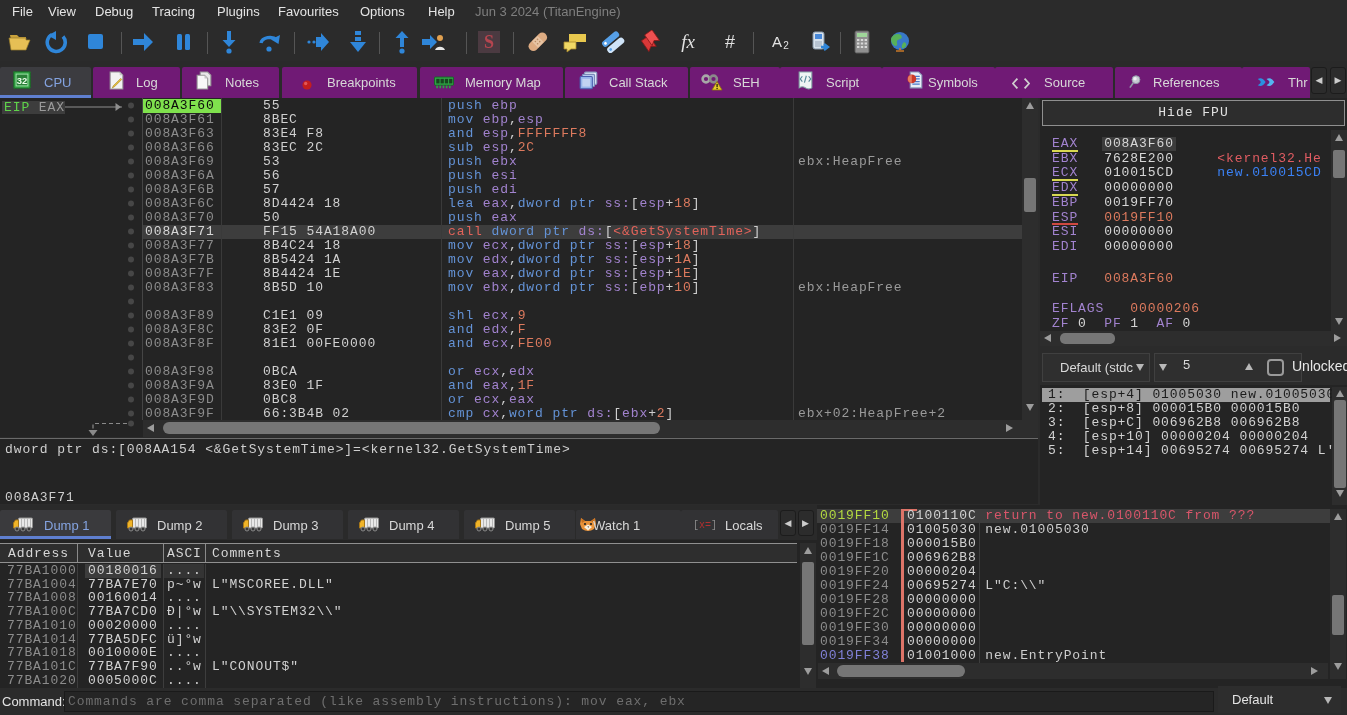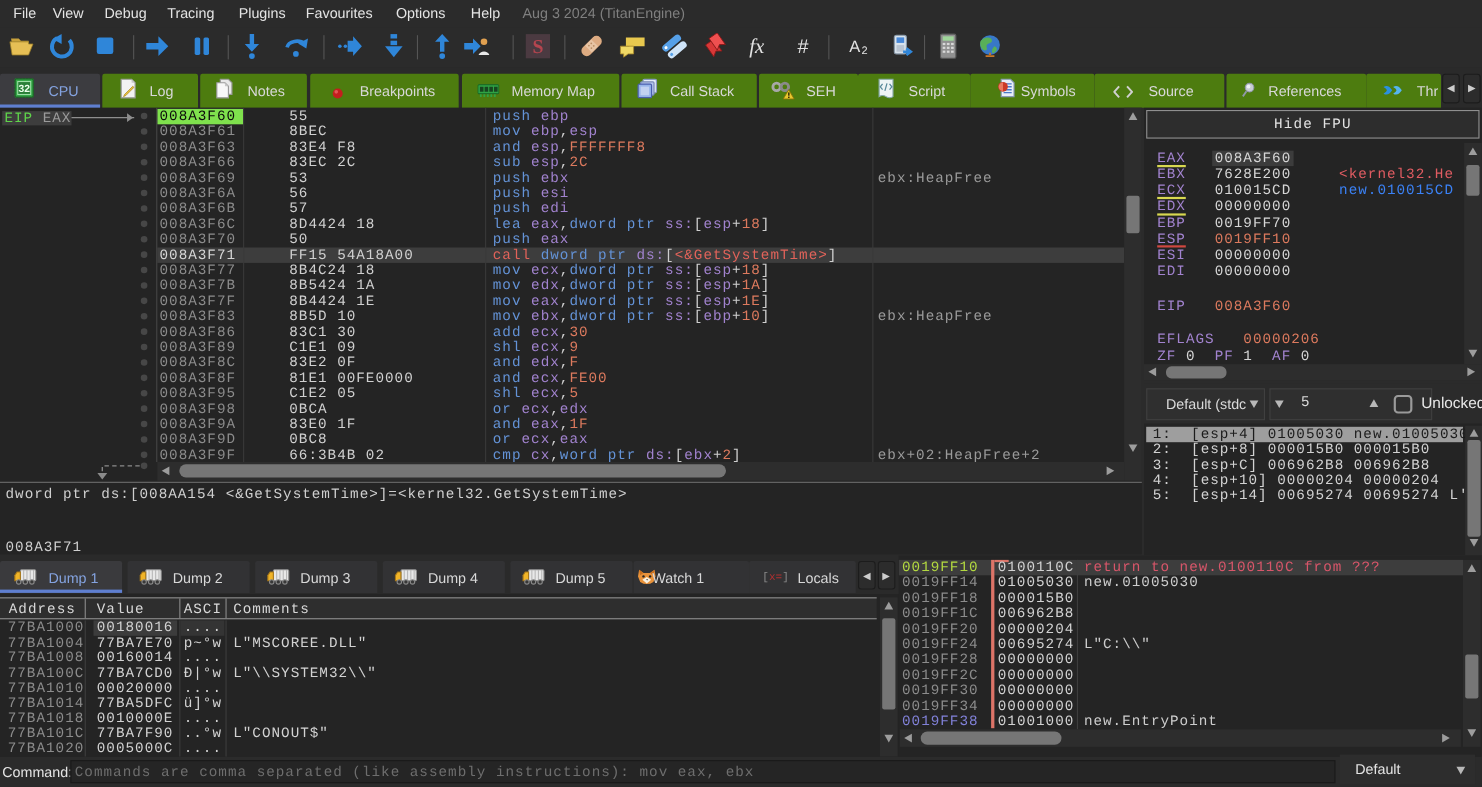--- a/index.html
+++ b/index.html
@@ -14,21 +14,21 @@
   .cl { color:#e2635a; }      
   
   #menubar { position:absolute; left:0; top:0; width:1347px; height:25px; background:#2b2b2b; }
   #menubar span { position:absolute; top:4px; font-size:13px; color:#e4e4e4;text-align:right; }
   
   #toolbar { position:absolute; left:0; top:25px; width:1347px; height:36px; background:#2b2b2b; }
   .tsep { position:absolute; top:7px; width:1px; height:22px; background:#555; }
   .ticon { position:absolute; top:5px; }
   
   #maintabs { position:absolute; left:0; top:61px; width:1347px; height:37px; background:#2a2a2a; }
-  .mtab { position:absolute; top:6px; height:31px; background:#4d7c0f; border-radius:2px 2px 0 0; }
+  .mtab { position:absolute; top:6px; height:31px; background:#701a75; border-radius:2px 2px 0 0; }
   .mtab .lbl { position:absolute; top:8px; font-size:13px; color:#d8d8d8; white-space:nowrap; }
   .mtab.active { background:#3c3c40; }
   .mtab.active .under { position:absolute; left:0; bottom:0; width:100%; height:3.5px; background:#5f7fd0; }
   .mtab.active .lbl { color:#84a3e0; }
   .tabscroll { position:absolute; top:6px; height:27px; width:16px; background:#2c2c2c; border:1px solid #1c1c1c; border-radius:3px; color:#cccccc; font-size:9px; text-align:center; line-height:25px; }
   
   #disasm { position:absolute; left:0; top:98px; width:1038px; height:339px; background:#242424; }
   #infobox { position:absolute; left:0; top:438px; width:1038px; height:66px; background:#242424; border-top:1px solid #6a6a6a; color:#cfcfcf; }
   #regpanel { position:absolute; left:1040px; top:98px; width:307px; height:248px; background:#242424; }
   #argsbar { position:absolute; left:1040px; top:349px; width:307px; height:36px; background:#2b2b2b; }
@@ -61,21 +61,21 @@
 <body>
 <div id="menubar">
   <span style="left:12px">File</span>
   <span style="left:48px">View</span>
   <span style="left:95px">Debug</span>
   <span style="left:152px">Tracing</span>
   <span style="left:217px">Plugins</span>
   <span style="left:278px">Favourites</span>
   <span style="left:360px">Options</span>
   <span style="left:428px">Help</span>
-  <span style="left:475px; color:#7f7f7f">Aug 3 2024 (TitanEngine)</span>
+  <span style="left:475px; color:#7f7f7f">Jun 3 2024 (TitanEngine)</span>
 </div>
 <div id="toolbar">
   <svg class="ticon" style="left:8px" width="24" height="24" viewBox="0 0 24 24">
       <path d="M2 5 h7 l2 2 h7 v3 H3 z" fill="#c9a23c"></path>
       <path d="M3 20 L1 8 h17 v2 h4 l-4 10 z" fill="#e6bf55" stroke="#9a7d28" stroke-width="0.7"></path>
     </svg>
   <svg class="ticon" style="left:45px" width="24" height="24" viewBox="0 0 24 24">
       <path d="M7 4.5 a9 9 0 1 0 11 2" fill="none" stroke="#2f86d9" stroke-width="3.6"></path>
       <path d="M11 1 v9 l-8 -4.5 z" fill="#2f86d9"></path>
     </svg>
@@ -366,25 +366,23 @@
   <div class="drow" style="top:56.5px"><span class="abs a">008A3F69</span><span class="abs b">53</span><span class="abs i"><span class="mn">push </span><span class="rg">ebx</span></span><span class="abs c">ebx:HeapFree</span></div>
   <div class="drow" style="top:70.5px"><span class="abs a">008A3F6A</span><span class="abs b">56</span><span class="abs i"><span class="mn">push </span><span class="rg">esi</span></span></div>
   <div class="drow" style="top:84.5px"><span class="abs a">008A3F6B</span><span class="abs b">57</span><span class="abs i"><span class="mn">push </span><span class="rg">edi</span></span></div>
   <div class="drow" style="top:98.5px"><span class="abs a">008A3F6C</span><span class="abs b">8D4424 18</span><span class="abs i"><span class="mn">lea </span><span class="rg">eax</span>,<span class="mn">dword ptr </span><span class="rg">ss:</span>[<span class="rg">esp</span>+<span class="nm">18</span>]</span></div>
   <div class="drow" style="top:112.5px"><span class="abs a">008A3F70</span><span class="abs b">50</span><span class="abs i"><span class="mn">push </span><span class="rg">eax</span></span></div>
   <div class="drow" style="top:126.5px"><span class="abs a" style="color:#d6d6d6">008A3F71</span><span class="abs b">FF15 54A18A00</span><span class="abs i"><span class="cl">call </span><span class="mn">dword ptr </span><span class="rg">ds:</span>[<span class="cl">&lt;&amp;GetSystemTime&gt;</span>]</span></div>
   <div class="drow" style="top:140.5px"><span class="abs a">008A3F77</span><span class="abs b">8B4C24 18</span><span class="abs i"><span class="mn">mov </span><span class="rg">ecx</span>,<span class="mn">dword ptr </span><span class="rg">ss:</span>[<span class="rg">esp</span>+<span class="nm">18</span>]</span></div>
   <div class="drow" style="top:154.5px"><span class="abs a">008A3F7B</span><span class="abs b">8B5424 1A</span><span class="abs i"><span class="mn">mov </span><span class="rg">edx</span>,<span class="mn">dword ptr </span><span class="rg">ss:</span>[<span class="rg">esp</span>+<span class="nm">1A</span>]</span></div>
   <div class="drow" style="top:168.5px"><span class="abs a">008A3F7F</span><span class="abs b">8B4424 1E</span><span class="abs i"><span class="mn">mov </span><span class="rg">eax</span>,<span class="mn">dword ptr </span><span class="rg">ss:</span>[<span class="rg">esp</span>+<span class="nm">1E</span>]</span></div>
   <div class="drow" style="top:182.5px"><span class="abs a">008A3F83</span><span class="abs b">8B5D 10</span><span class="abs i"><span class="mn">mov </span><span class="rg">ebx</span>,<span class="mn">dword ptr </span><span class="rg">ss:</span>[<span class="rg">ebp</span>+<span class="nm">10</span>]</span><span class="abs c">ebx:HeapFree</span></div>
-  <div class="drow" style="top:196.5px"><span class="abs a">008A3F86</span><span class="abs b">83C1 30</span><span class="abs i"><span class="mn">add </span><span class="rg">ecx</span>,<span class="nm">30</span></span></div>
   <div class="drow" style="top:210.5px"><span class="abs a">008A3F89</span><span class="abs b">C1E1 09</span><span class="abs i"><span class="mn">shl </span><span class="rg">ecx</span>,<span class="nm">9</span></span></div>
   <div class="drow" style="top:224.5px"><span class="abs a">008A3F8C</span><span class="abs b">83E2 0F</span><span class="abs i"><span class="mn">and </span><span class="rg">edx</span>,<span class="nm">F</span></span></div>
   <div class="drow" style="top:238.5px"><span class="abs a">008A3F8F</span><span class="abs b">81E1 00FE0000</span><span class="abs i"><span class="mn">and </span><span class="rg">ecx</span>,<span class="nm">FE00</span></span></div>
-  <div class="drow" style="top:252.5px"><span class="abs a">008A3F95</span><span class="abs b">C1E2 05</span><span class="abs i"><span class="mn">shl </span><span class="rg">ecx</span>,<span class="nm">5</span></span></div>
   <div class="drow" style="top:266.5px"><span class="abs a">008A3F98</span><span class="abs b">0BCA</span><span class="abs i"><span class="mn">or </span><span class="rg">ecx</span>,<span class="rg">edx</span></span></div>
   <div class="drow" style="top:280.5px"><span class="abs a">008A3F9A</span><span class="abs b">83E0 1F</span><span class="abs i"><span class="mn">and </span><span class="rg">eax</span>,<span class="nm">1F</span></span></div>
   <div class="drow" style="top:294.5px"><span class="abs a">008A3F9D</span><span class="abs b">0BC8</span><span class="abs i"><span class="mn">or </span><span class="rg">ecx</span>,<span class="rg">eax</span></span></div>
   <div class="drow" style="top:308.5px"><span class="abs a">008A3F9F</span><span class="abs b">66:3B4B 02</span><span class="abs i"><span class="mn">cmp </span><span class="rg">cx</span>,<span class="mn">word ptr </span><span class="rg">ds:</span>[<span class="rg">ebx</span>+<span class="nm">2</span>]</span><span class="abs c">ebx+02:HeapFree+2</span></div>
 
   <div class="sbtrack" style="left:1022px; top:0; width:16px; height:339px"></div>
   <div class="tri up" style="left:1026px; top:4px"></div>
   <div class="sbthumb" style="left:1024px; top:80px; width:12px; height:34px"></div>
   <div class="tri down" style="left:1026px; top:306px"></div>
 

